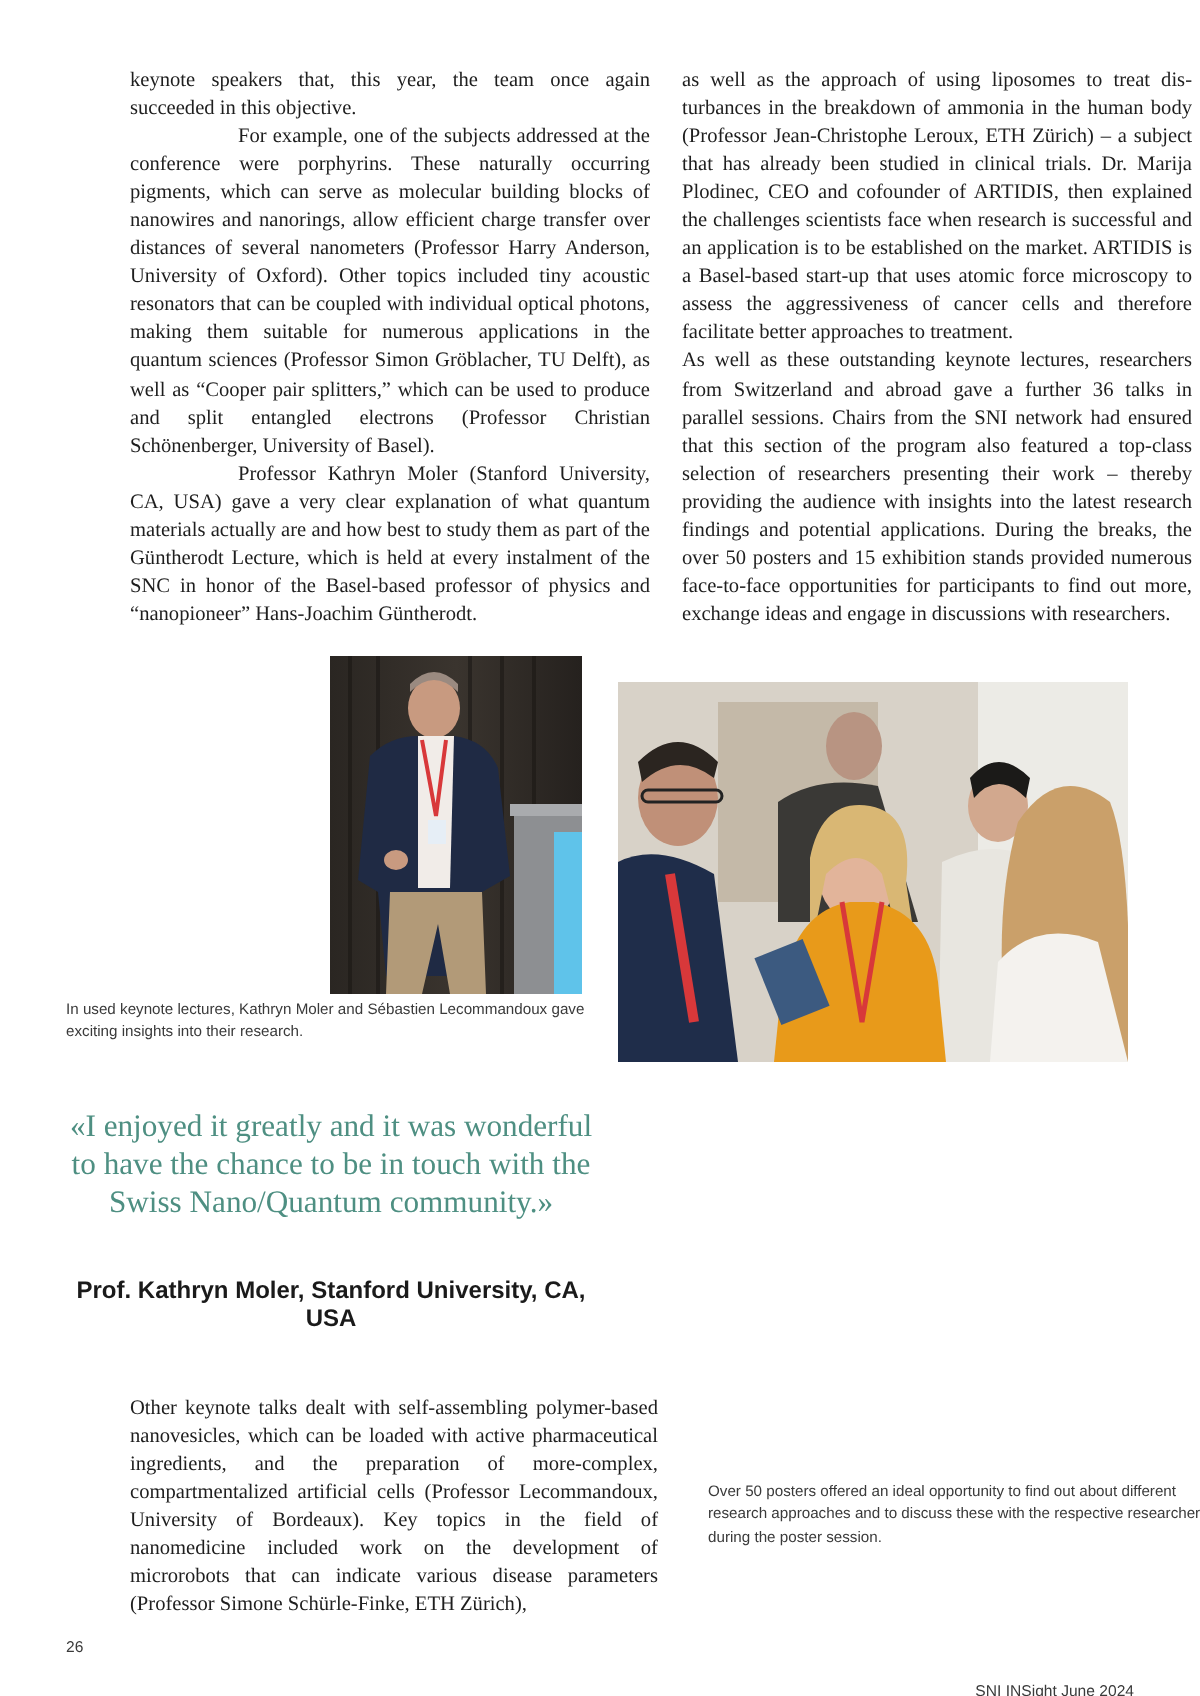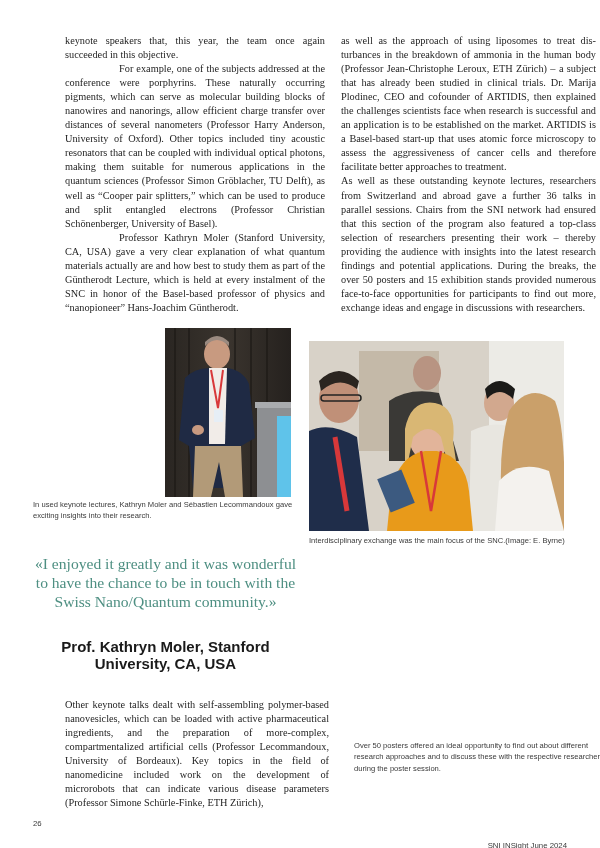--- a/index.html
+++ b/index.html
@@ -42,21 +42,21 @@
     font-family: "Liberation Serif", "DejaVu Serif", serif;
     font-size: 15.6px;
     line-height: 18.8px;
     color: #4e8f82;
     text-align: center;
   }
   .quote-author {
     position: absolute;
     left: 33px; top: 638px; width: 265px;
     font-family: "Liberation Sans", "DejaVu Sans", sans-serif;
-    font-size: 15px;
+    font-size: 12px;
     font-weight: bold;
     color: #1a1a1a;
     text-align: center;
   }
   .footer {
     position: absolute;
     top: 819px;
     font-family: "Liberation Sans", "DejaVu Sans", sans-serif;
     font-size: 7.8px;
     color: #3a3a3a;
@@ -137,21 +137,20 @@
       <path d="M82 150 Q90 114 116 110 L128 110 Q156 116 160 150 L164 190 L78 190 Z" fill="#e89a1a"></path>
       <path d="M112 110 L122 170 L132 110" stroke="#d8383a" stroke-width="2.5" fill="none"></path>
       <rect x="74" y="132" width="26" height="36" fill="#3c5a80" transform="rotate(-22 87 150)"></rect>
 
       <path d="M200 70 Q220 40 246 60 Q258 90 255 190 L196 190 Q186 120 200 70 Z" fill="#caa06a"></path>
       <path d="M190 140 Q210 118 240 130 L255 190 L186 190 Z" fill="#f4f2ee"></path>
     </svg>
   </div>
 
   <div id="caption-keynote" class="caption">In used keynote lectures, Kathryn Moler and Sébastien Lecommandoux gave exciting insights into their research.</div>
-  <div id="caption-exchange" class="caption">Interdisciplinary exchange was the main focus of the SNC.(Image: E. Byrne)</div>
 
   <blockquote class="quote" style="margin: 0px; color: rgb(78, 143, 130);">«I enjoyed it greatly and it was wonder­ful to have the chance to be in touch with the Swiss Nano/Quantum community.»</blockquote>
   <div class="quote-author">Prof. Kathryn Moler, Stanford University, CA, USA</div>
 
   <div id="col-left-bottom" class="col-text">
     <p>Other keynote talks dealt with self-assembling poly­mer-based nanovesicles, which can be loaded with ac­tive pharmaceutical ingredients, and the preparation of more-complex, compartmentalized artificial cells (Profes­sor Lecommandoux, University of Bordeaux). Key topics in the field of nanomedicine included work on the devel­opment of microrobots that can indicate various disease parameters (Professor Simone Schürle-Finke, ETH Zürich),</p>
   </div>
 
   <div id="caption-poster" class="caption">Over 50 posters offered an ideal opportunity to find out about different research approaches and to discuss these with the respective research­ers during the poster session.</div>
 

